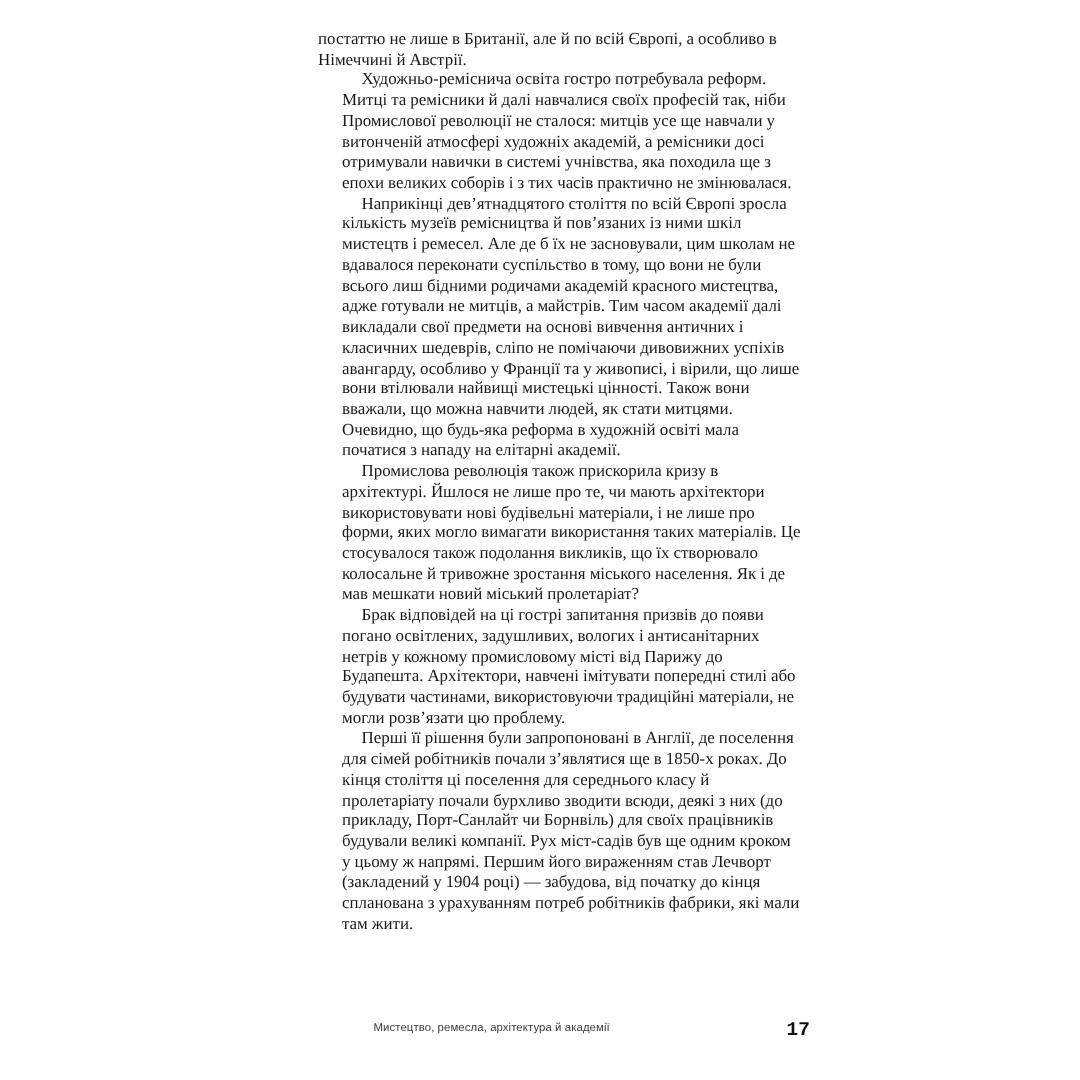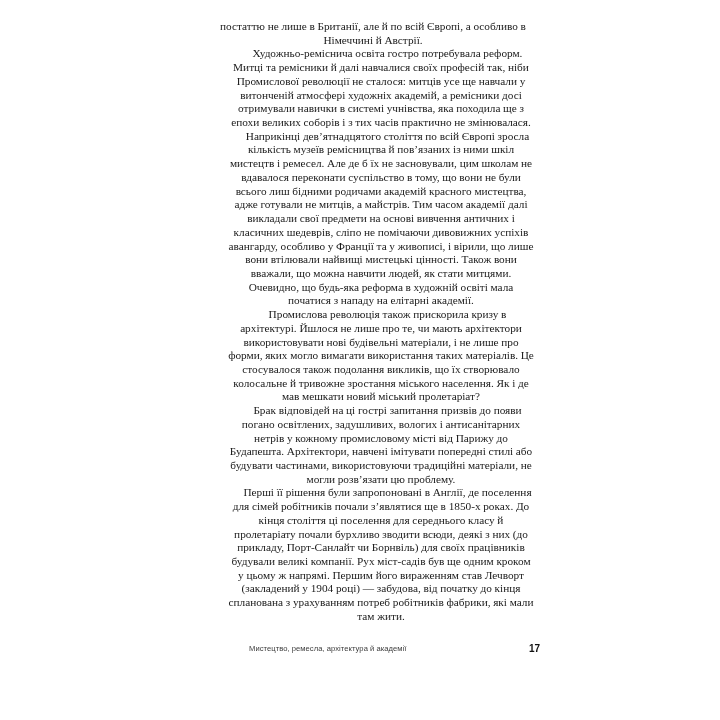--- a/index.html
+++ b/index.html
@@ -20,53 +20,53 @@
     left: 212px;
     top: 20px;
     width: 322px;
   }
   p.para {
     margin: 0;
     font-family: "Liberation Serif", "DejaVu Serif", serif;
     font-size: 11.3px;
     line-height: 13.72px;
     color: #1a1a1a;
-    text-align: center;
+    text-align: left;
     text-indent: 0;
     letter-spacing: -0.02px;
     word-spacing: -0.1px;
     -webkit-font-smoothing: antialiased;
   }
   p.para.indent {
     text-indent: 13px;
     margin-left: 16px;
   }
   #footer {
     position: absolute;
     left: 212px;
-    top: 644px;
+    top: 680px;
     width: 325px;
     height: 16px;
   }
   #running-head {
     position: absolute;
     left: 37px;
     top: 0;
     font-family: "Liberation Sans", "DejaVu Sans", sans-serif;
     font-size: 7.6px;
     letter-spacing: 0.05px;
     color: #3a3a3a;
     white-space: nowrap;
   }
   #page-number {
     position: absolute;
     right: -3px;
     top: -1px;
-    font-family: Liberation Sans, sans-serif;
-    font-size: 10px;
+    font-family: Liberation Mono, monospace;
+    font-size: 13px;
     font-weight: bold;
     color: #111111;
   }
 </style>
 </head>
 <body>
 
 <div id="page">
 
   <div id="text-column">

